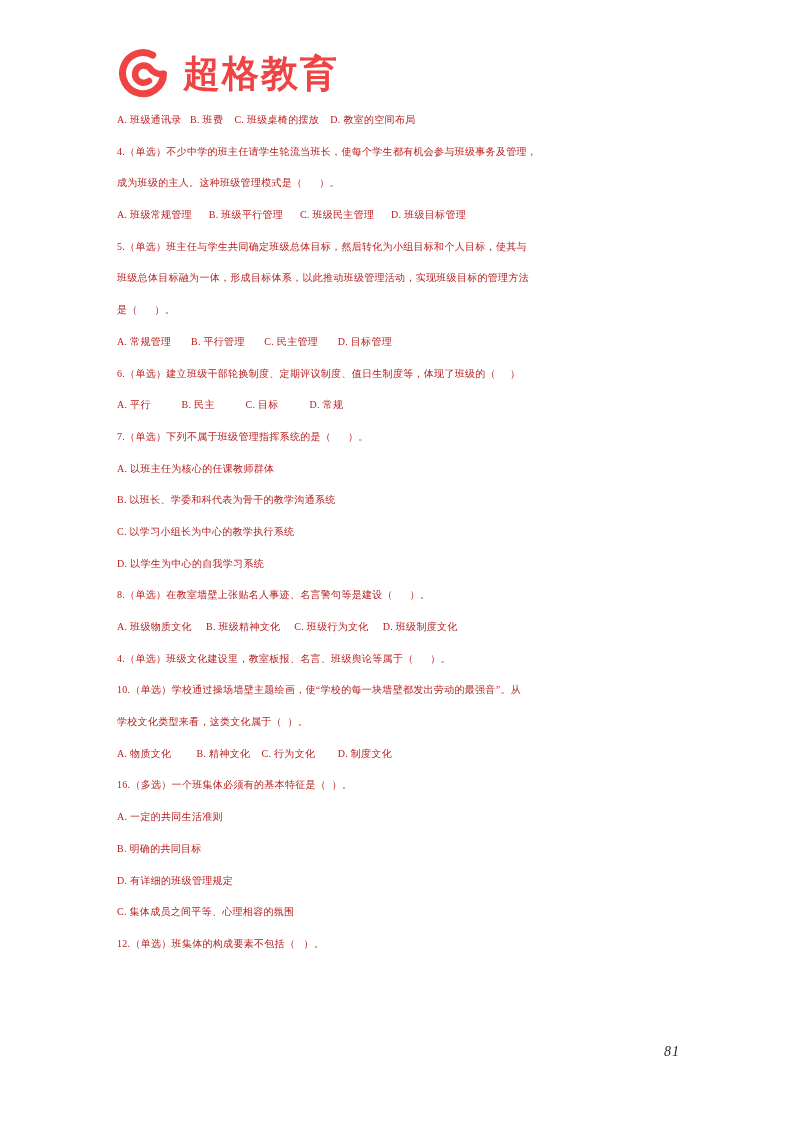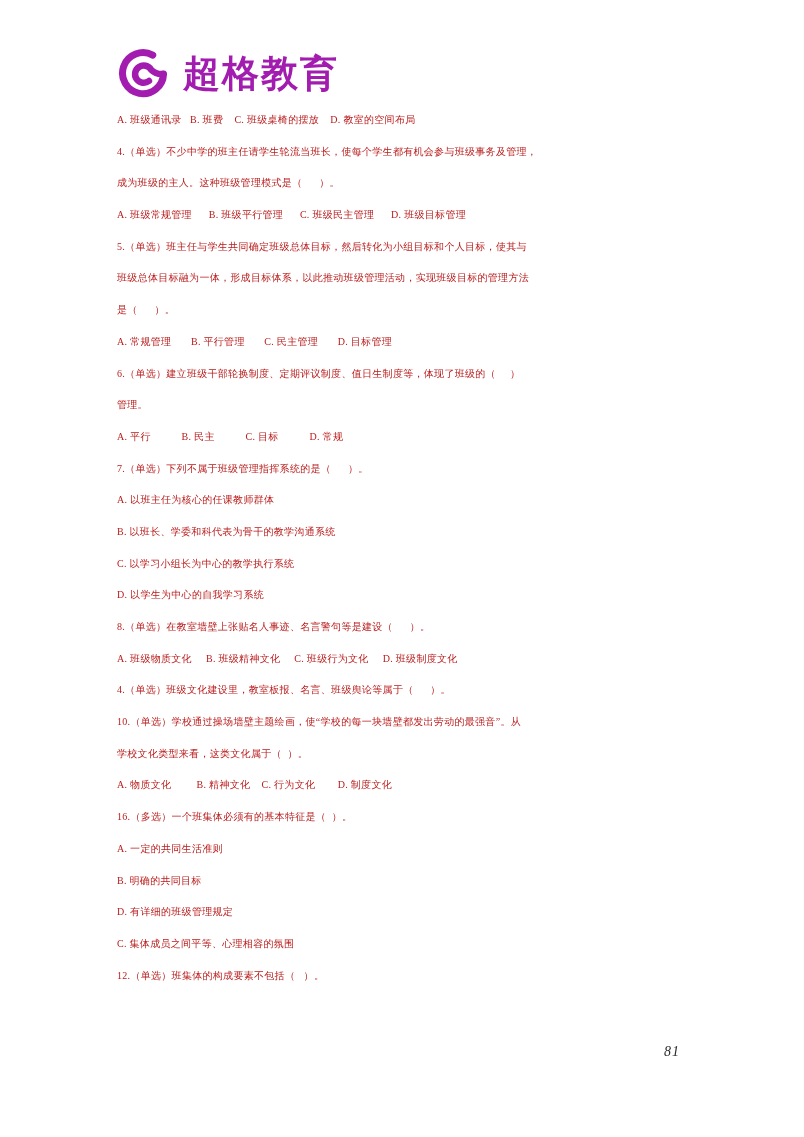--- a/index.html
+++ b/index.html
@@ -53,40 +53,39 @@
     color: #2a2a2a;
     letter-spacing: 1px;
     font-style: italic;
   }
 </style>
 </head>
 <body>
 
 <div class="page">
 
-  <header class="logo" style="color: #a21caf;">
+  <header class="logo" style="color: #ef4444;">
     <svg viewBox="0 0 100 100" aria-hidden="true">
       <path d="M68 15 A38 38 0 1 0 88 50" stroke-width="13"></path>
       <path d="M87 50 Q74 51 65 42 A16 16 0 1 0 61 63" stroke-width="12"></path>
     </svg>
     <span class="logo-text">超格教育</span>
   </header>
 
   <main class="doc">
 
   <div class="line">A. 班级通讯录   B. 班费    C. 班级桌椅的摆放    D. 教室的空间布局</div>
       <div class="line">4.（单选）不少中学的班主任请学生轮流当班长，使每个学生都有机会参与班级事务及管理，</div>
       <div class="line">成为班级的主人。这种班级管理模式是（      ）。</div>
       <div class="line">A. 班级常规管理      B. 班级平行管理      C. 班级民主管理      D. 班级目标管理</div>
       <div class="line">5.（单选）班主任与学生共同确定班级总体目标，然后转化为小组目标和个人目标，使其与</div>
       <div class="line">班级总体目标融为一体，形成目标体系，以此推动班级管理活动，实现班级目标的管理方法</div>
       <div class="line">是（      ）。</div>
       <div class="line">A. 常规管理       B. 平行管理       C. 民主管理       D. 目标管理</div>
       <div class="line">6.（单选）建立班级干部轮换制度、定期评议制度、值日生制度等，体现了班级的（     ）</div>
-      <div class="line">管理。</div>
       <div class="line">A. 平行           B. 民主           C. 目标           D. 常规</div>
       <div class="line">7.（单选）下列不属于班级管理指挥系统的是（      ）。</div>
       <div class="line">A. 以班主任为核心的任课教师群体</div>
       <div class="line">B. 以班长、学委和科代表为骨干的教学沟通系统</div>
       <div class="line">C. 以学习小组长为中心的教学执行系统</div>
       <div class="line">D. 以学生为中心的自我学习系统</div>
       <div class="line">8.（单选）在教室墙壁上张贴名人事迹、名言警句等是建设（      ）。</div>
       <div class="line">A. 班级物质文化     B. 班级精神文化     C. 班级行为文化     D. 班级制度文化</div>
       <div class="line">4.（单选）班级文化建设里，教室板报、名言、班级舆论等属于（      ）。</div>
       <div class="line">10.（单选）学校通过操场墙壁主题绘画，使“学校的每一块墙壁都发出劳动的最强音”。从</div>

